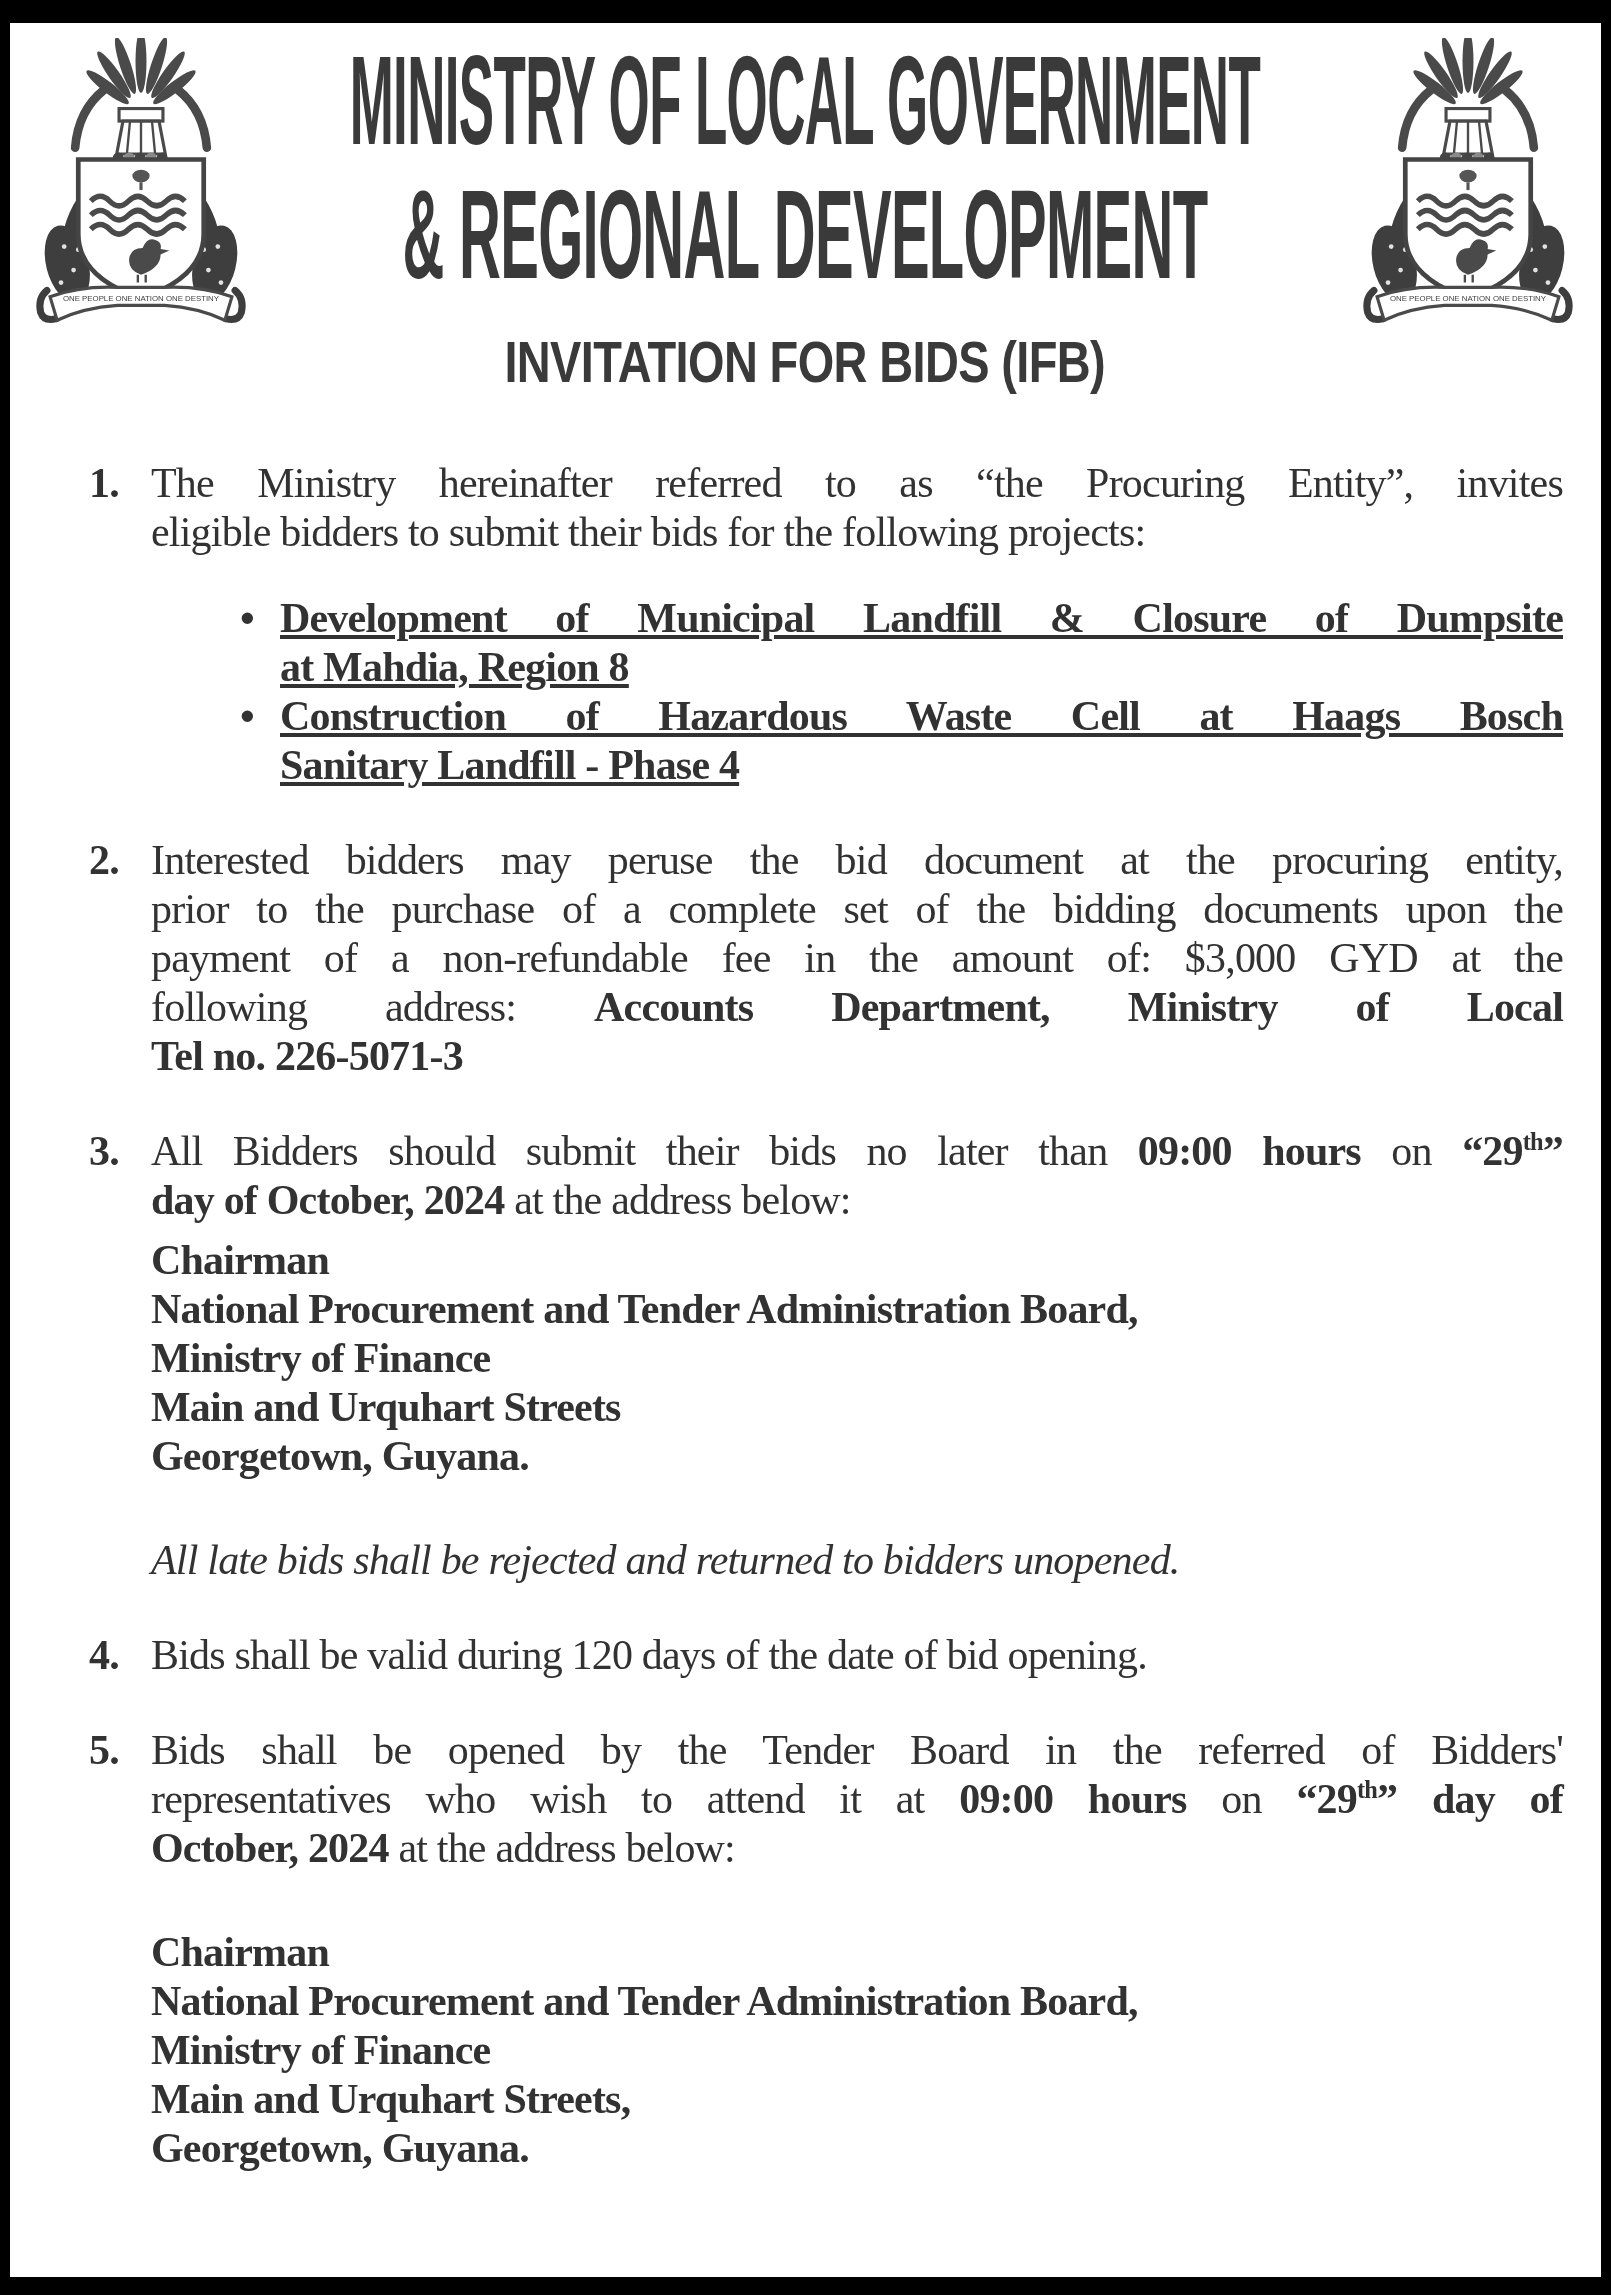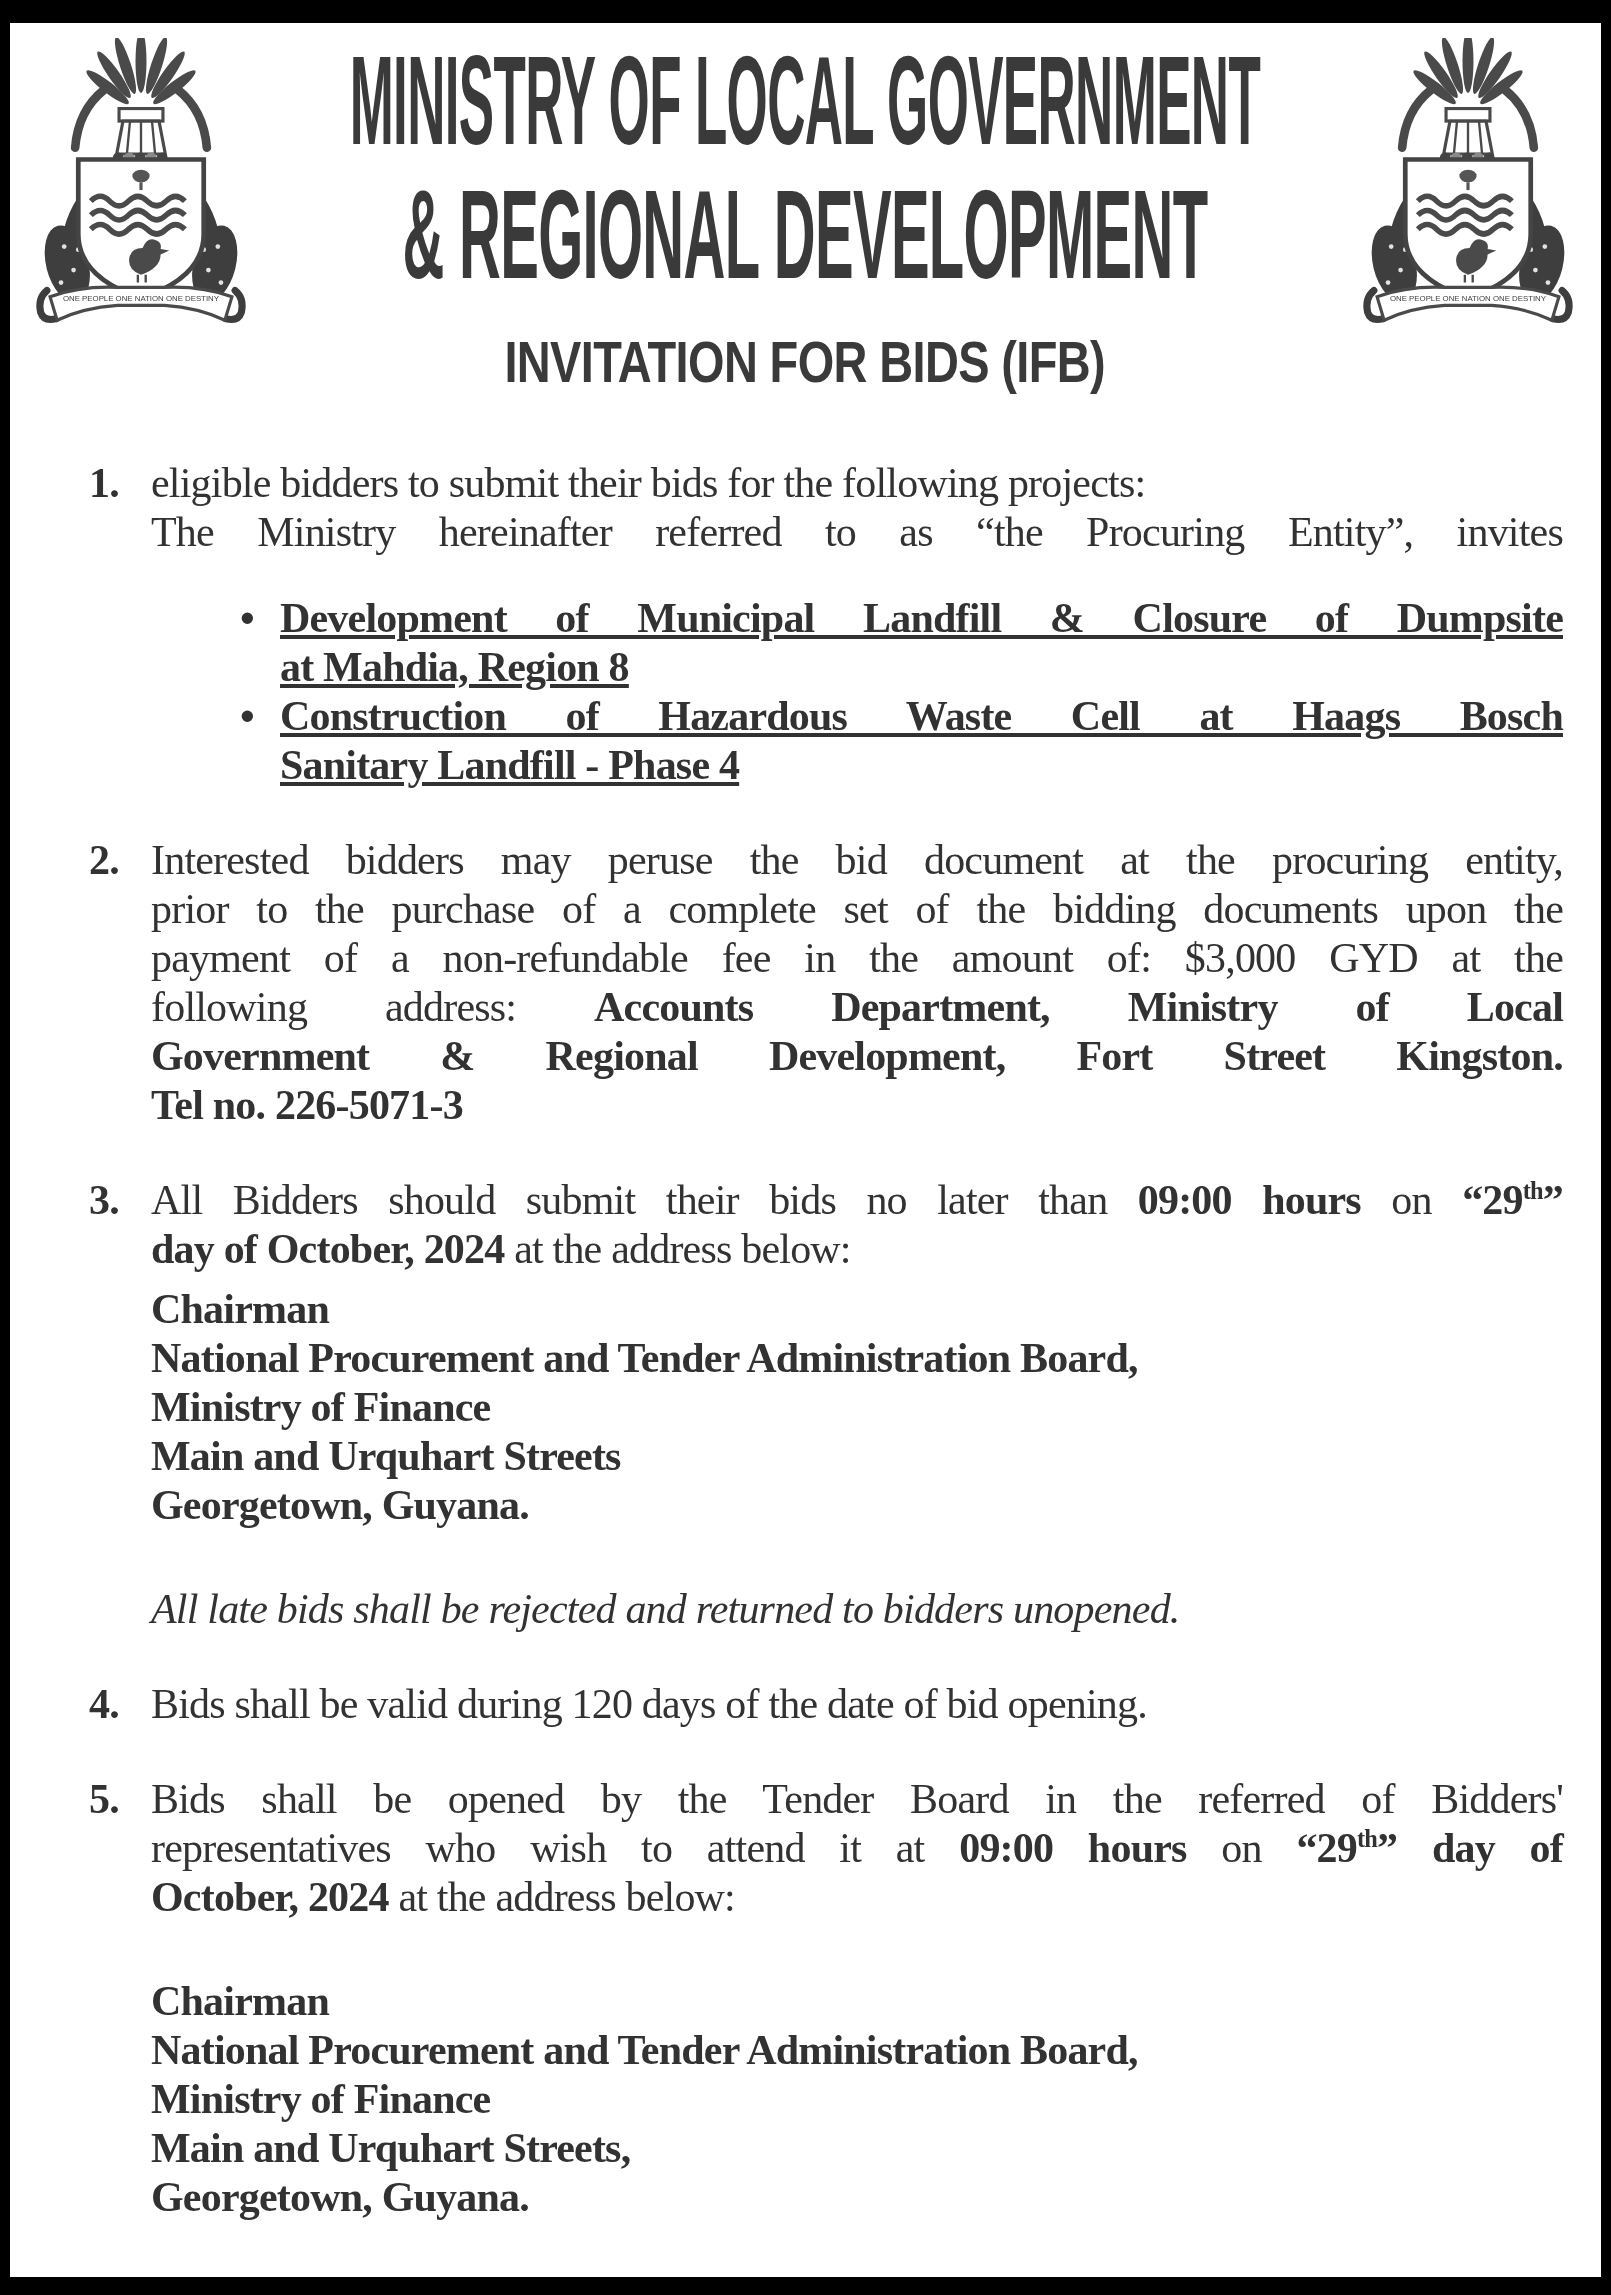--- a/index.html
+++ b/index.html
@@ -172,22 +172,22 @@
       <use href="#coa-sym"></use>
       <text x="150" y="336" text-anchor="middle" font-size="10" fill="#3e3e3e" font-family="Liberation Sans, sans-serif">ONE PEOPLE ONE NATION ONE DESTINY</text>
     </svg>
   </header>
 
   <main class="doc-body">
 
     <section class="item">
       <div class="num">1.</div>
       <div class="item-body">
+        <div class="ln j">The Ministry hereinafter referred to as “the Procuring Entity”, invites</div>
         <div class="ln">eligible bidders to submit their bids for the following projects:</div>
-        <div class="ln j">The Ministry hereinafter referred to as “the Procuring Entity”, invites</div>
         <div class="bullets">
           <div class="brow">
             <span class="bdot">•</span>
             <div class="btext">
               <div class="ln bd j">Development of Municipal Landfill &amp; Closure of Dumpsite</div>
               <div class="ln bd">at Mahdia, Region 8</div>
             </div>
           </div>
           <div class="brow">
             <span class="bdot">•</span>
@@ -200,21 +200,20 @@
       </div>
     </section>
 
     <section class="item">
       <div class="num">2.</div>
       <div class="item-body">
         <div class="ln j">Interested bidders may peruse the bid document at the procuring entity,</div>
         <div class="ln j">prior to the purchase of a complete set of the bidding documents upon the</div>
         <div class="ln j">payment of a non-refundable fee in the amount of: $3,000 GYD at the</div>
         <div class="ln j"><span>following address:</span> <b>Accounts Department, Ministry of Local</b></div>
-        <div class="ln bd j">Government &amp; Regional Development, Fort Street Kingston.</div>
         <div class="ln bd">Tel no. 226-5071-3</div>
       </div>
     </section>
 
     <section class="item">
       <div class="num">3.</div>
       <div class="item-body">
         <div class="ln j"><span>All Bidders should submit their bids no later than</span> <b>09:00 hours</b> <span>on</span> <b><span>“29</span><sup>th</sup><span>”</span></b></div>
         <div class="ln"><b>day of October, 2024</b> <span>at the address below:</span></div>
         <div class="addr">

